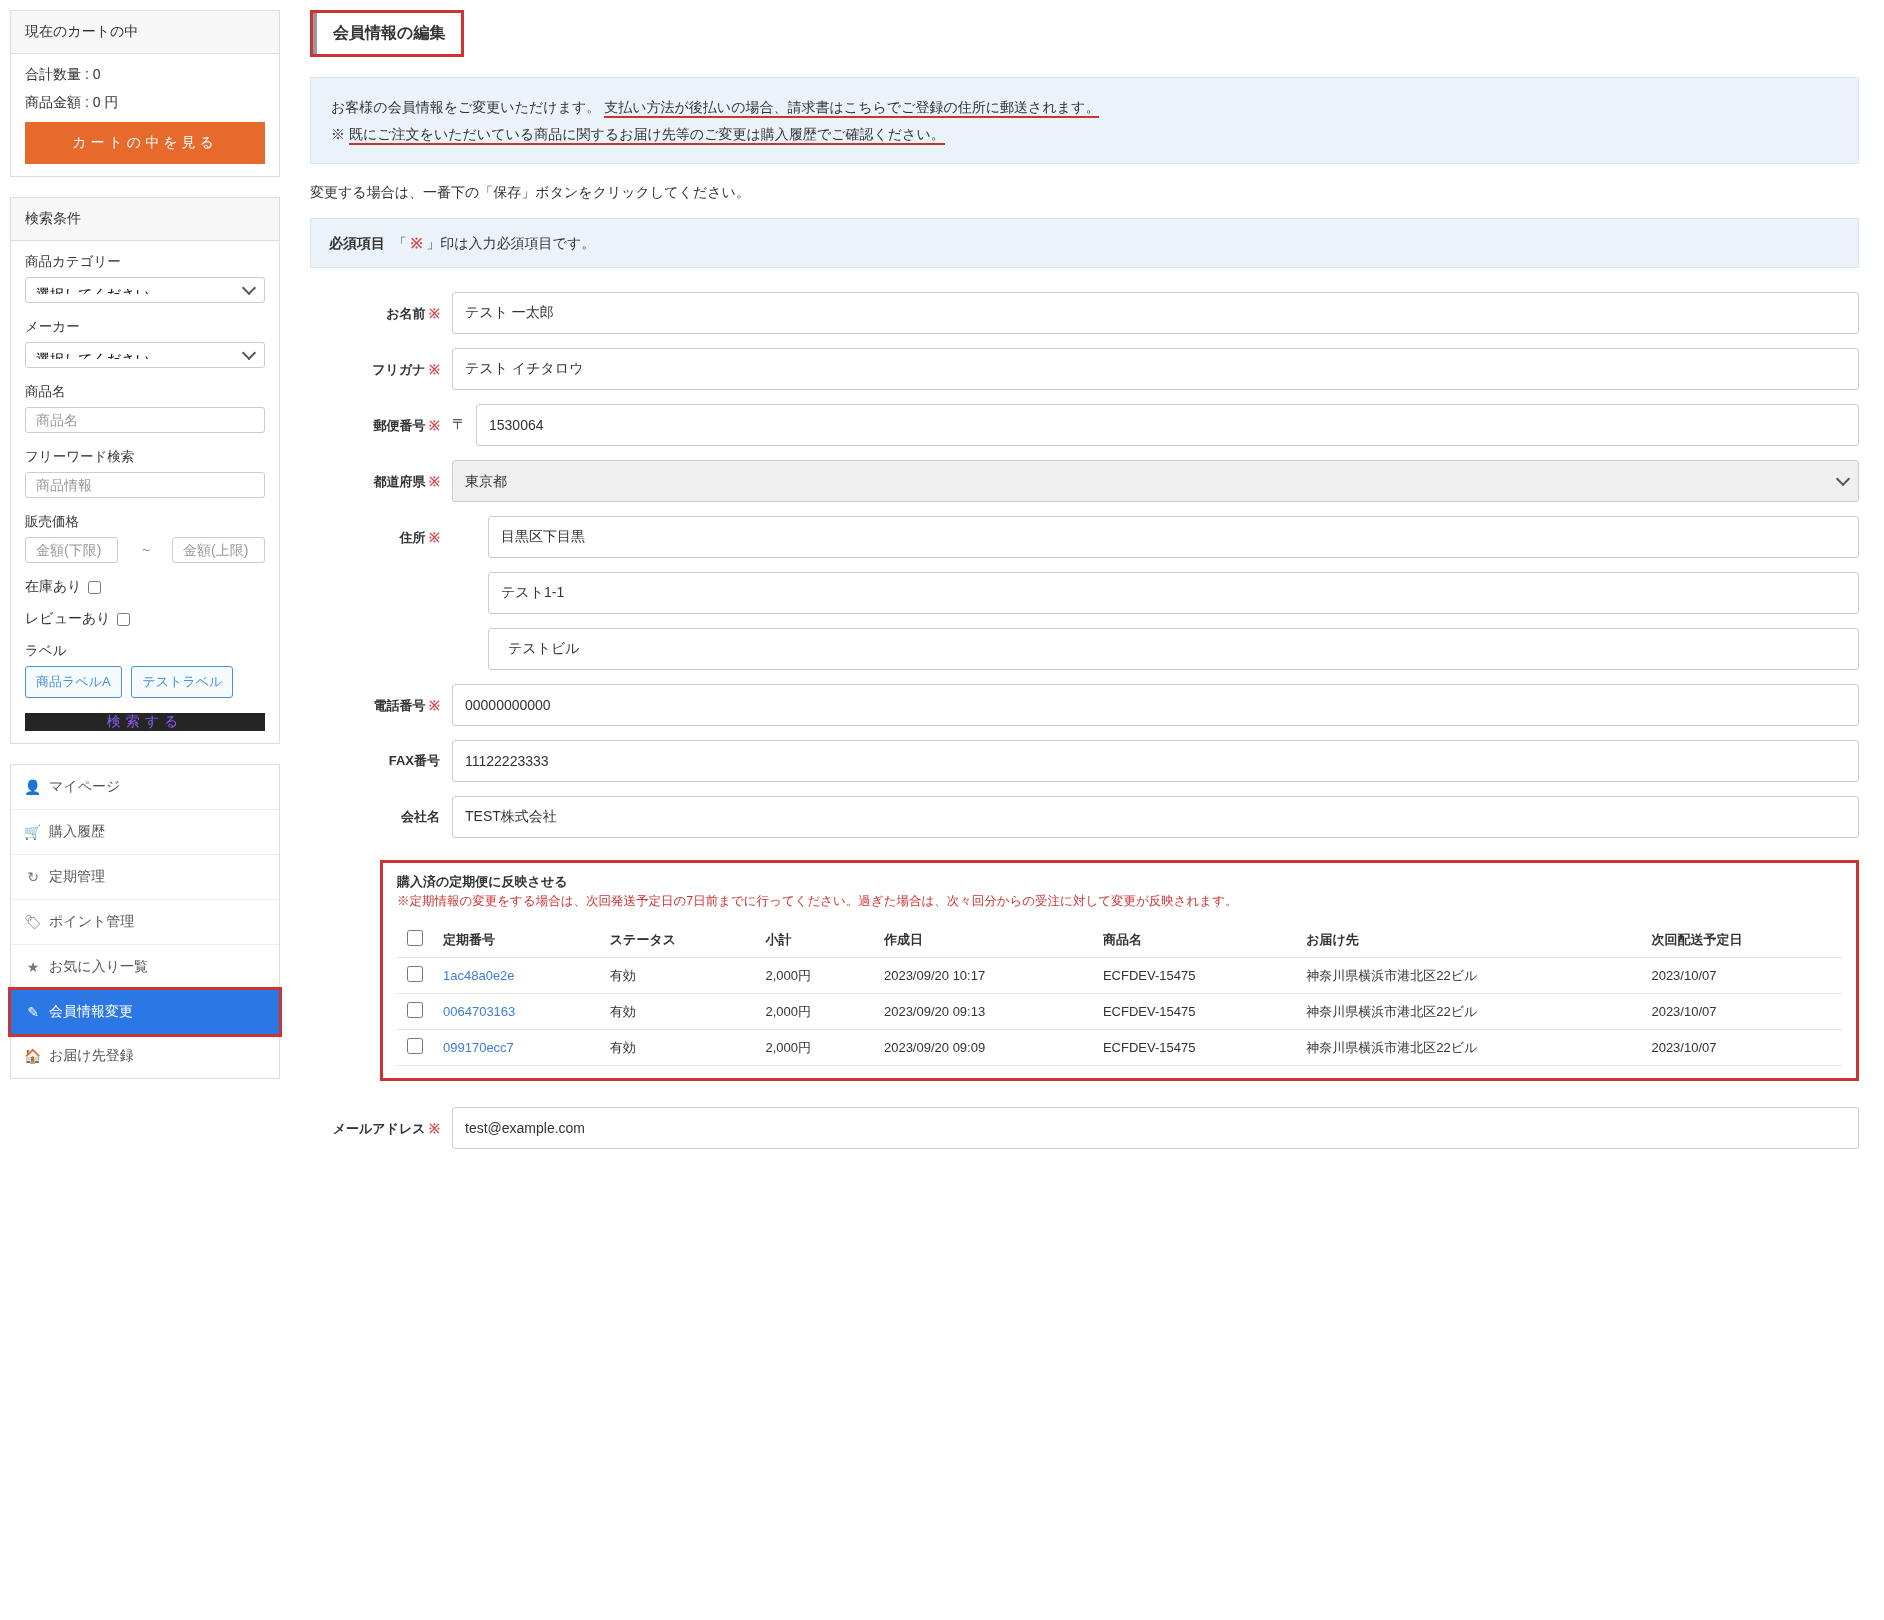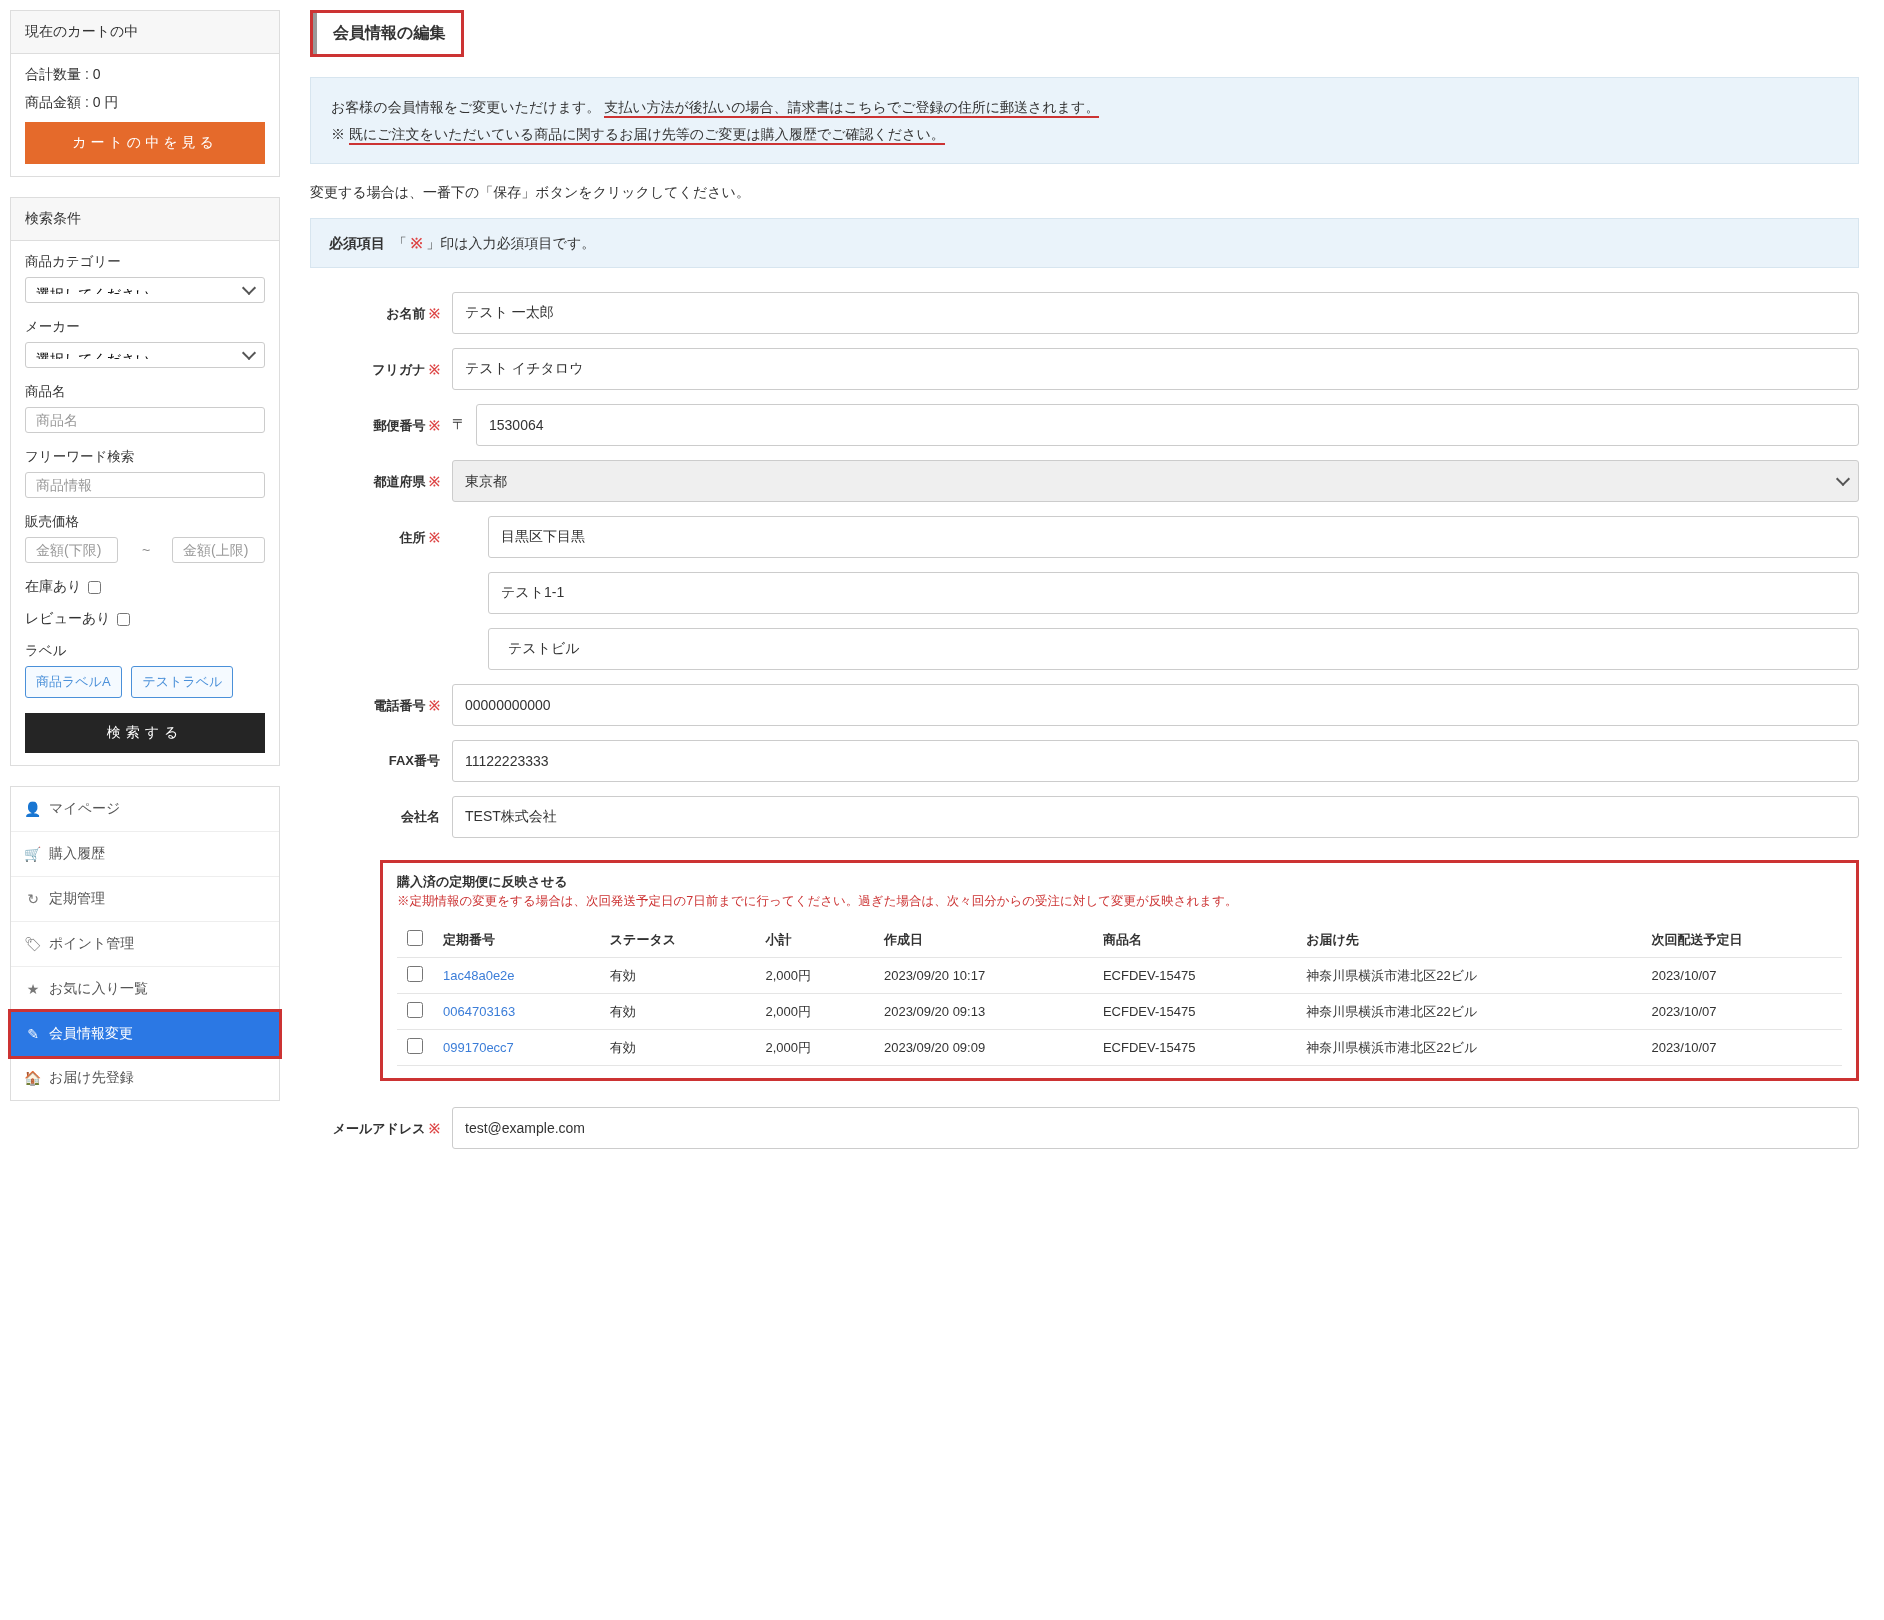--- a/index.html
+++ b/index.html
@@ -32,24 +32,23 @@
       color: #fff;
       border: none;
       width: 100%;
       padding: 12px;
       font-size: 14px;
       letter-spacing: 4px;
       cursor: pointer;
     }
     .btn-black {
       background: #252525;
-      color: #ffffff;
+      color: #8b5cf6;
       border: none;
       width: 100%;
-      padding: 11px;
       font-size: 14px;
       letter-spacing: 5px;
       cursor: pointer;
     }
     .form-group { margin-bottom: 15px; }
     .form-label { display: block; font-size: 13.5px; margin-bottom: 6px; font-weight: 500; }
     .select, .input {
       width: 100%;
       padding: 8px 10px;
       border: 1px solid #ccc;

